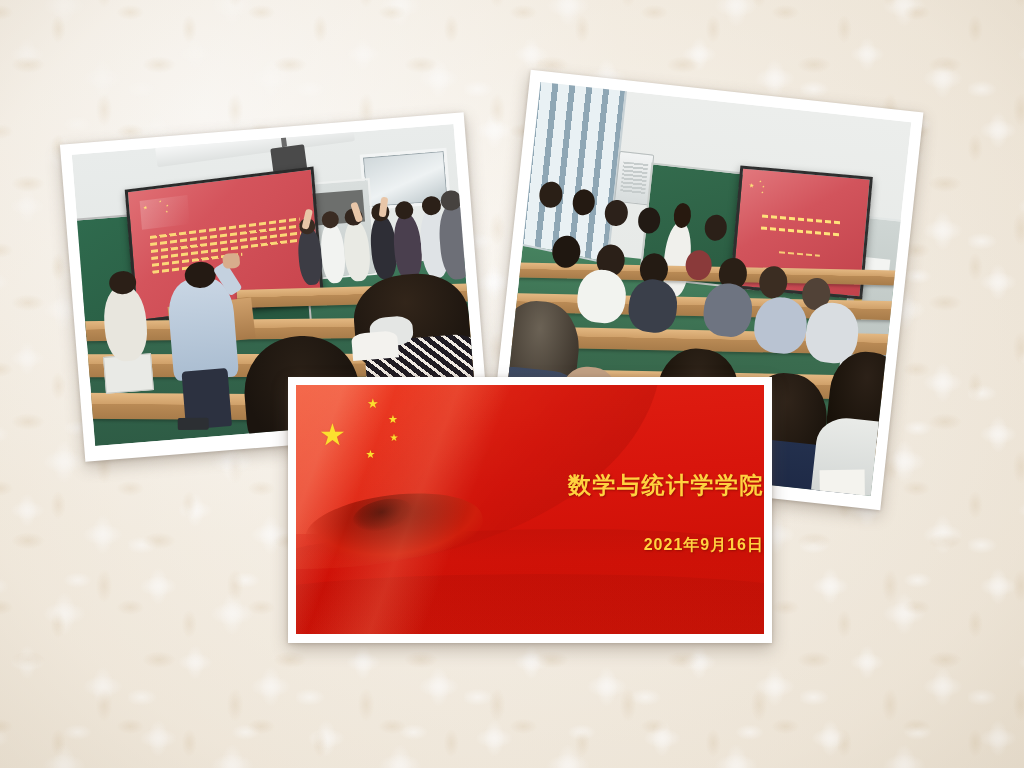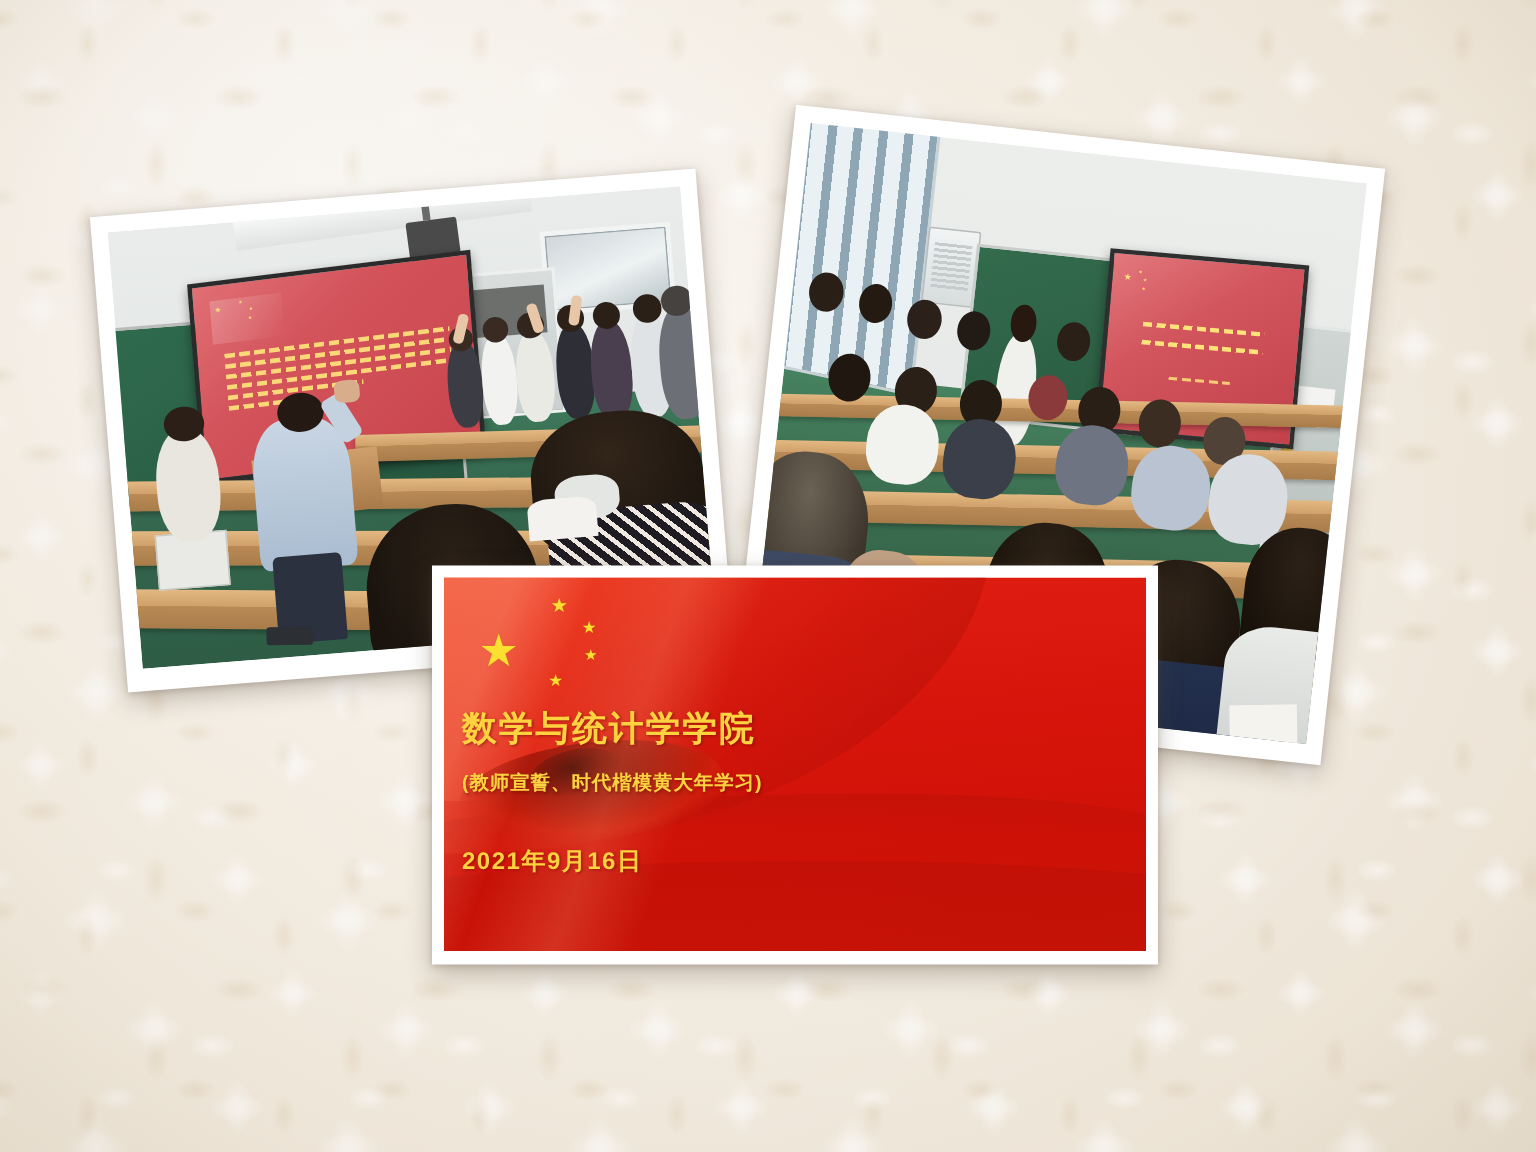--- a/index.html
+++ b/index.html
@@ -281,23 +281,22 @@
     text-shadow: 0 0 2px rgba(180,120,0,.35);
   }
   .star.big  { left: 6%;  top: 30%; font-size: 30px; }
   .star.s1   { left: 38%; top: 2%;  font-size: 13px; }
   .star.s2   { left: 52%; top: 22%; font-size: 11px; }
   .star.s3   { left: 53%; top: 45%; font-size: 10px; }
   .star.s4   { left: 37%; top: 64%; font-size: 11px; }
 
   .slide-text {
     position: absolute; left: 0; right: 0; top: 0; bottom: 0;
-    display: flex; flex-direction: column; align-items: flex-start;
+    display: flex; flex-direction: column; align-items: flex-end;
     text-align: center;
-    margin-left: 12px;
   }
   .slide-title {
     margin-top: 84px;
     color: #ffd23f;
     font-size: 23px;
     font-weight: bold;
     letter-spacing: 1.5px;
     line-height: 1.45;
     text-shadow: 1px 1px 2px rgba(110,10,0,.55);
     font-family: "Liberation Sans", "DejaVu Sans", sans-serif;
@@ -498,19 +497,18 @@
         <span class="star s1">★</span>
         <span class="star s2">★</span>
         <span class="star s3">★</span>
         <span class="star s4">★</span>
       </div>
 
       <div class="slide-text">
         <div class="slide-title">
           <span class="l1">数学与统计学学院</span>
         </div>
-        <div class="slide-sub">(教师宣誓、时代楷模黄大年学习)</div>
         <div class="slide-date">2021年9月16日</div>
       </div>
     </div>
   </div>
 
 </div>
 
 </body></html>

